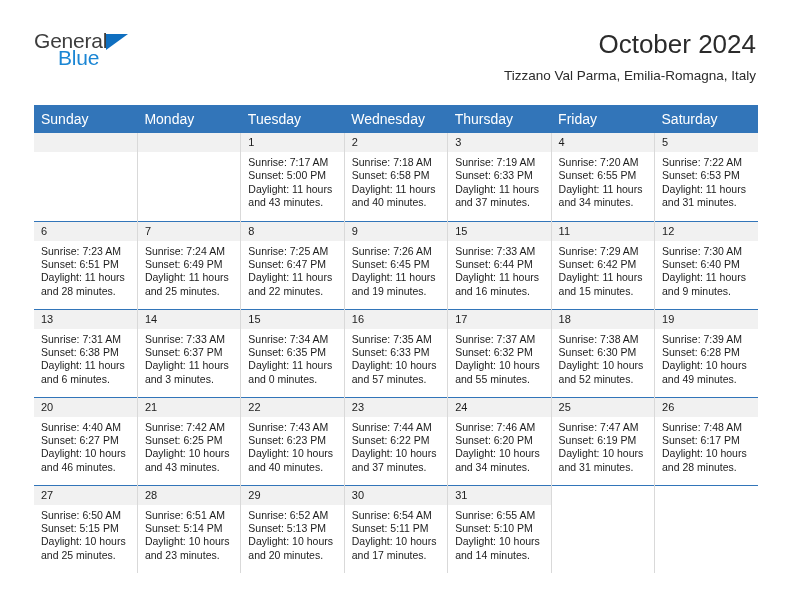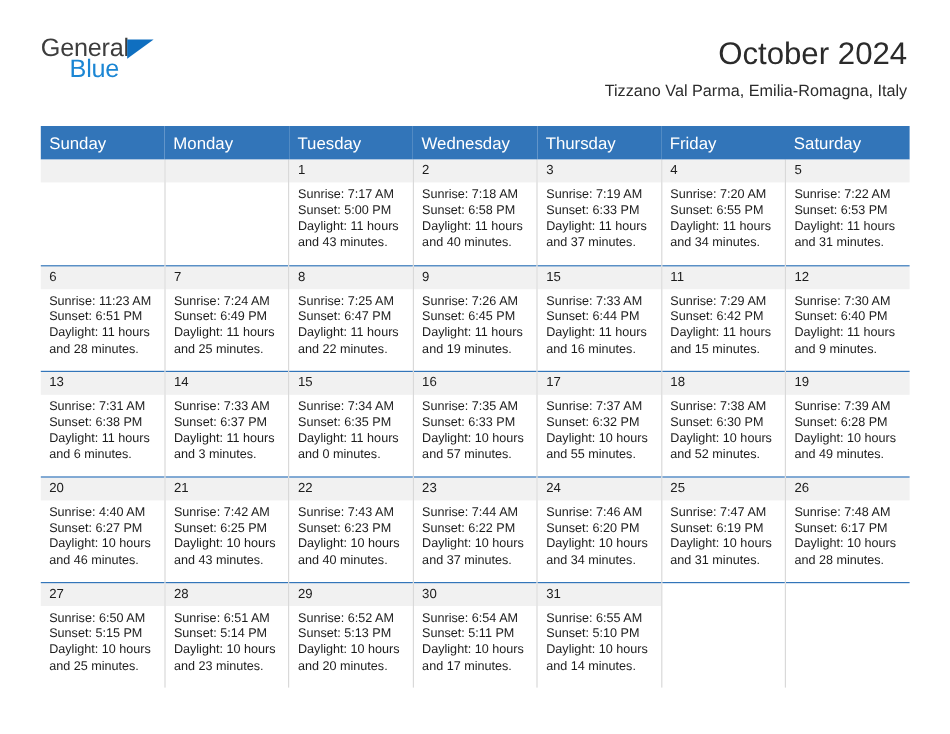--- a/index.html
+++ b/index.html
@@ -213,21 +213,21 @@
               <div>Sunrise: 7:22 AM</div>
               <div>Sunset: 6:53 PM</div>
               <div class="daylight-line">Daylight: 11 hours and 31 minutes.</div>
             </div>
           </td>
         </tr>
         <tr class="week-row">
           <td class="day-cell">
             <span class="daynum">6</span>
             <div class="details">
-              <div>Sunrise: 11:23 AM</div>
+              <div>Sunrise: 7:23 AM</div>
               <div>Sunset: 6:51 PM</div>
               <div class="daylight-line">Daylight: 11 hours and 28 minutes.</div>
             </div>
           </td>
           <td class="day-cell">
             <span class="daynum">7</span>
             <div class="details">
               <div>Sunrise: 7:24 AM</div>
               <div>Sunset: 6:49 PM</div>
               <div class="daylight-line">Daylight: 11 hours and 25 minutes.</div>

